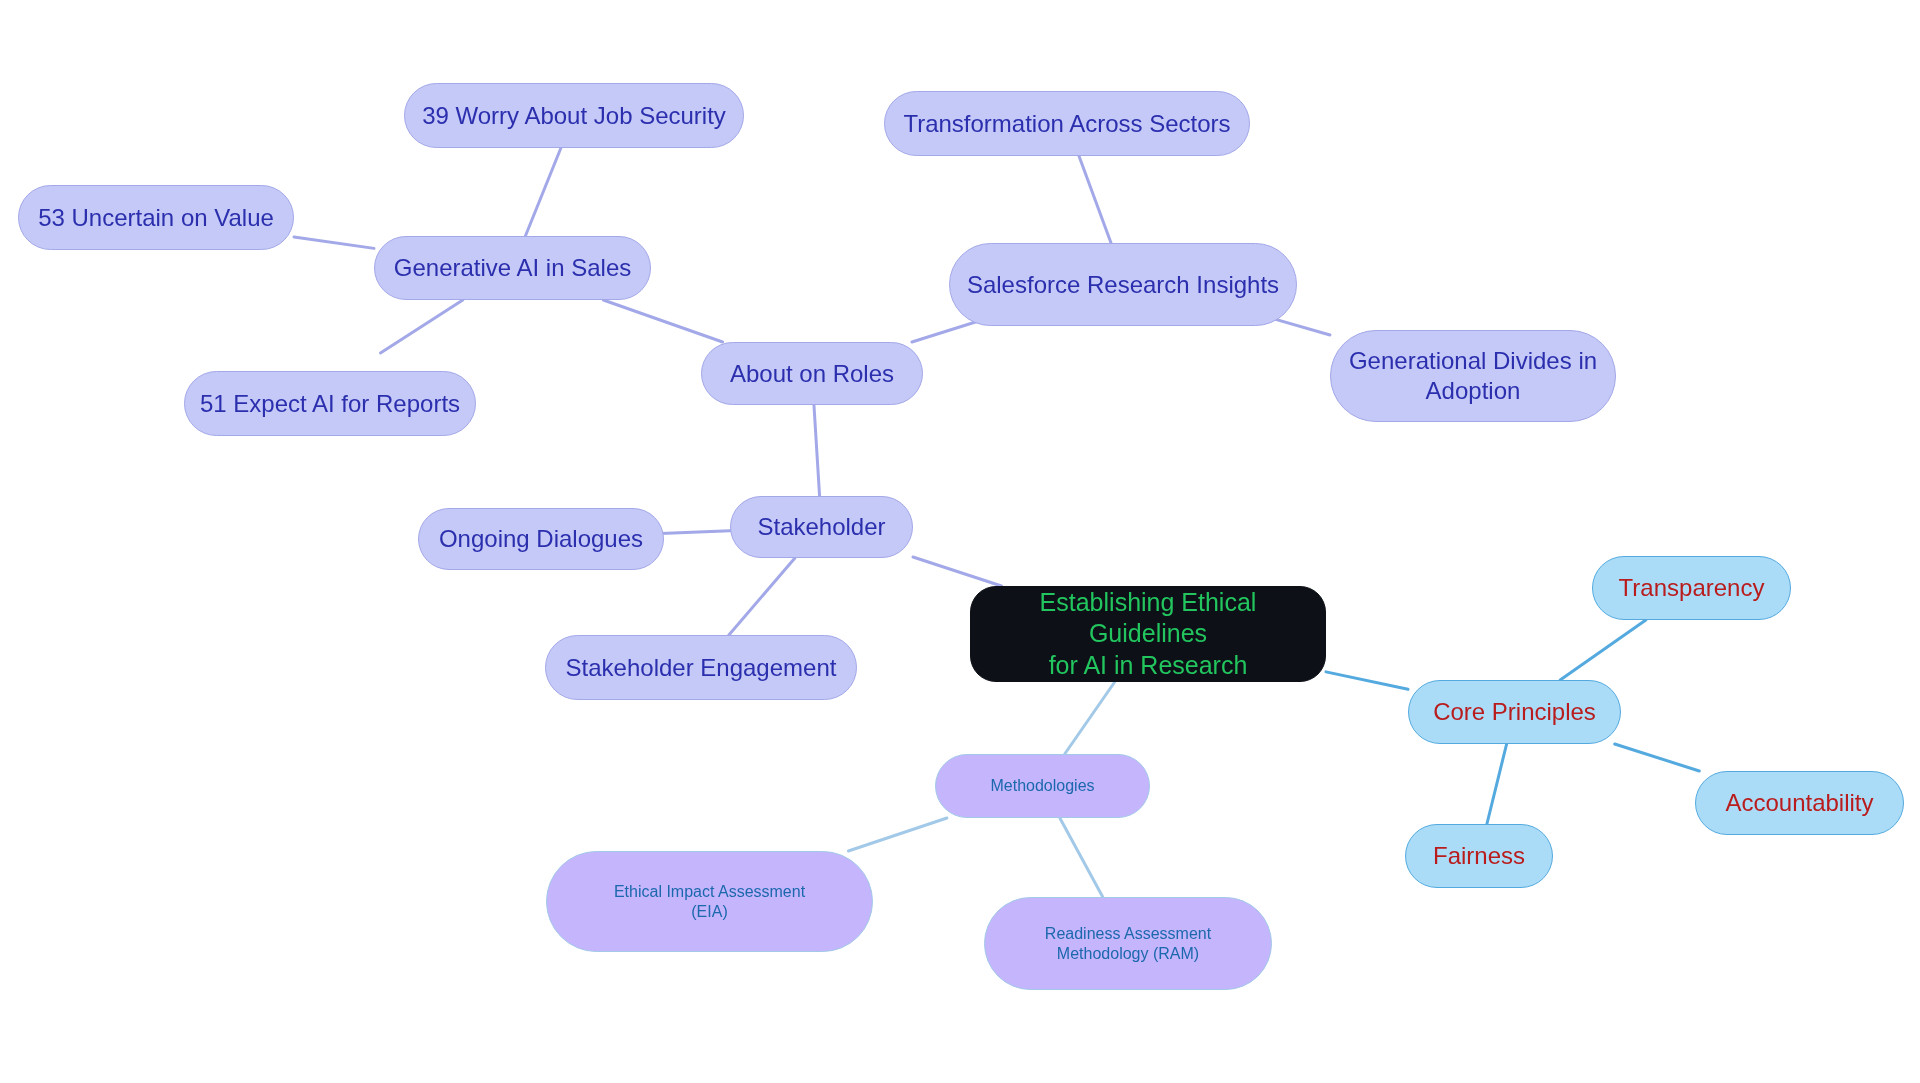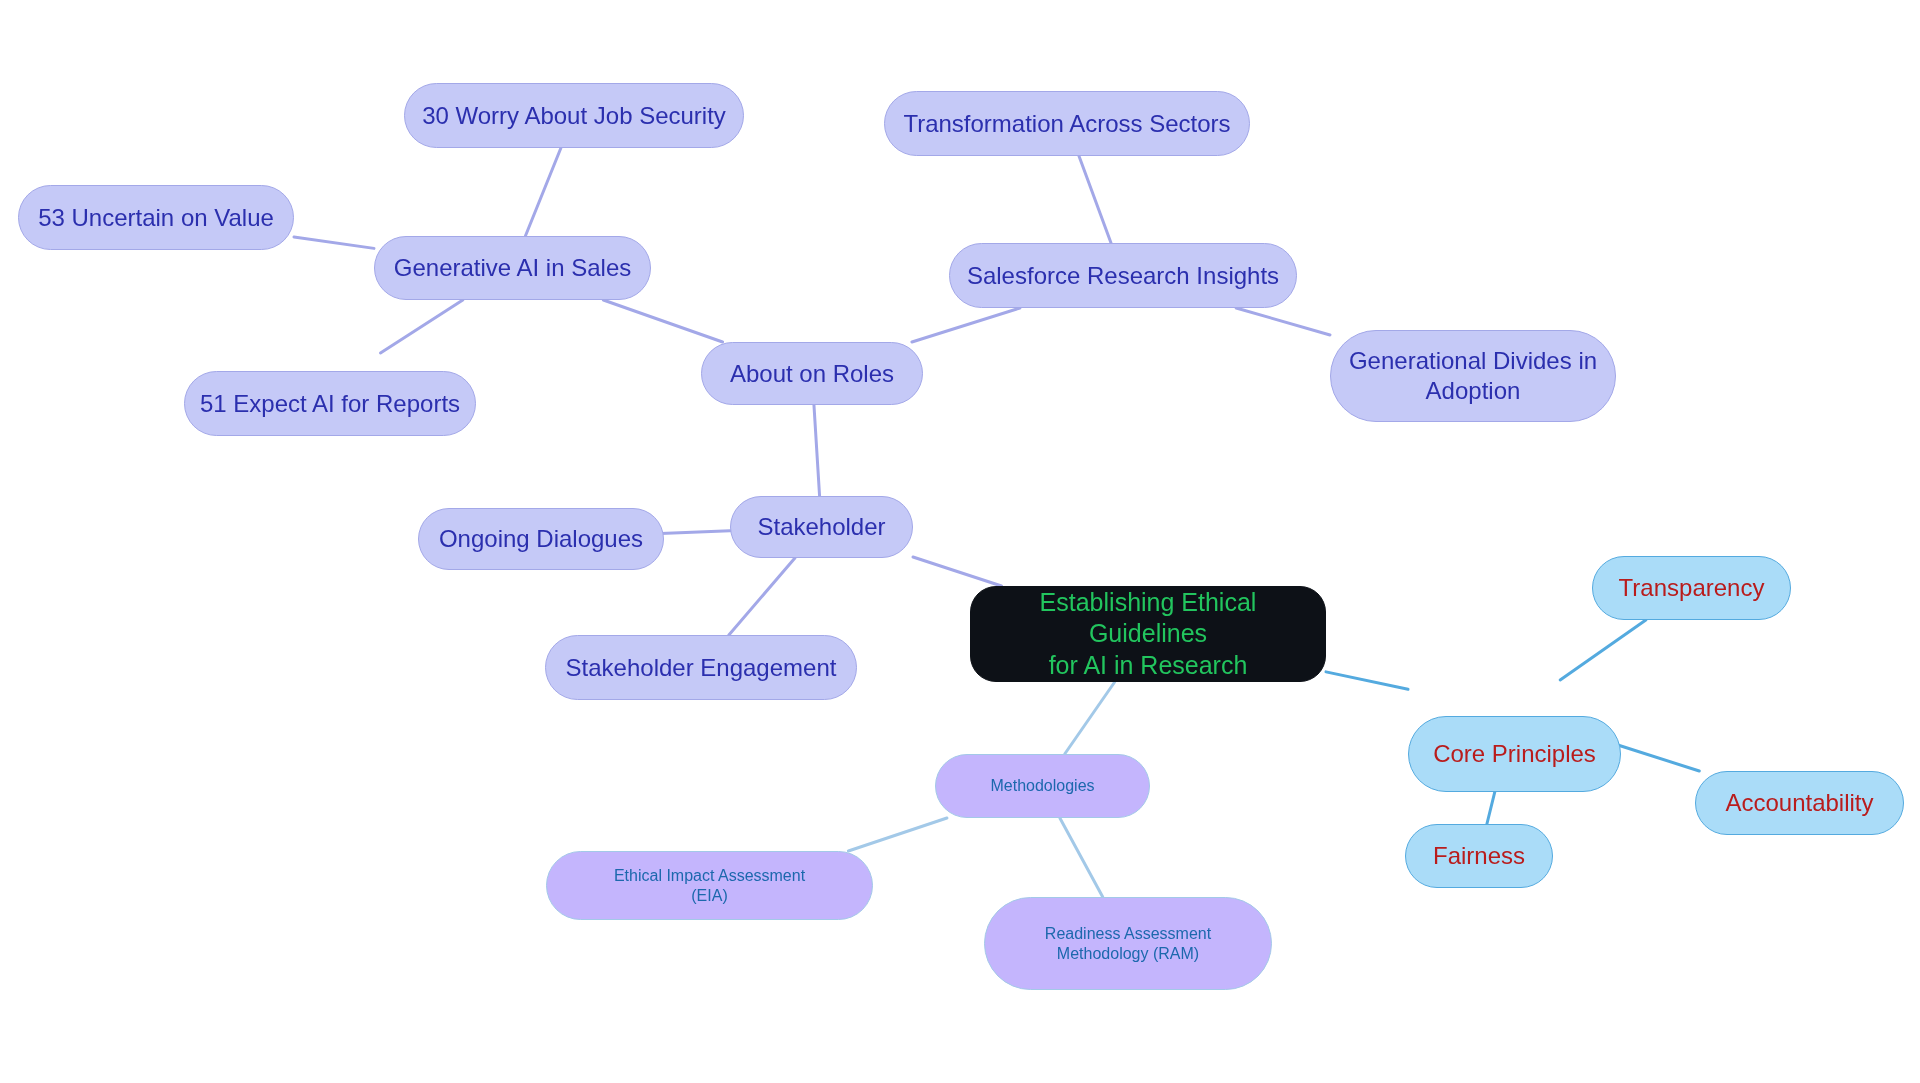--- a/index.html
+++ b/index.html
@@ -88,30 +88,30 @@
       <line x1="1059.8714285714286" y1="818" x2="1102.7571428571428" y2="897" stroke="#a3c9e8" stroke-width="3" stroke-linecap="round"></line>
     </svg>
   <div id="node-layer">
       <div class="node root" style="left: 970px; top: 586px; width: 356px; height: 96px;"><span>Establishing Ethical Guidelines
 for AI in Research</span></div>
       <div class="node purple" style="left: 730px; top: 496px; width: 183px; height: 62px;"><span>Stakeholder</span></div>
       <div class="node purple" style="left: 418px; top: 508px; width: 246px; height: 62px;"><span>Ongoing Dialogues</span></div>
       <div class="node purple" style="left: 545px; top: 635px; width: 312px; height: 65px;"><span>Stakeholder Engagement</span></div>
       <div class="node purple" style="left: 701px; top: 342px; width: 222px; height: 63px;"><span>About on Roles</span></div>
       <div class="node purple" style="left: 374px; top: 236px; width: 277px; height: 64px;"><span>Generative AI in Sales</span></div>
-      <div class="node purple" style="left: 404px; top: 83px; width: 340px; height: 65px;"><span>30 Worry About Job Security</span></div>
+      <div class="node purple" style="left: 404px; top: 83px; width: 340px; height: 65px;"><span>39 Worry About Job Security</span></div>
       <div class="node purple" style="left: 18px; top: 185px; width: 276px; height: 65px;"><span>53 Uncertain on Value</span></div>
       <div class="node purple" style="left: 184px; top: 353px; width: 292px; height: 65px; margin-top: 18px;"><span>51 Expect AI for Reports</span></div>
-      <div class="node purple" style="left: 949px; top: 243px; width: 348px; height: 65px;"><span>Salesforce Research Insights</span></div>
+      <div class="node purple" style="left: 949px; top: 243px; width: 348px; height: 83px;"><span>Salesforce Research Insights</span></div>
       <div class="node purple" style="left: 884px; top: 91px; width: 366px; height: 65px;"><span>Transformation Across Sectors</span></div>
       <div class="node purple" style="left: 1330px; top: 330px; width: 286px; height: 92px;"><span>Generational Divides in
 Adoption</span></div>
-      <div class="node blue-a" style="left: 1408px; top: 716px; width: 213px; height: 76px;"><span>Core Principles</span></div>
+      <div class="node blue-a" style="left: 1408px; top: 680px; width: 213px; height: 64px;"><span>Core Principles</span></div>
       <div class="node blue-a" style="left: 1592px; top: 556px; width: 199px; height: 64px;"><span>Transparency</span></div>
       <div class="node blue-a" style="left: 1695px; top: 771px; width: 209px; height: 64px;"><span>Accountability</span></div>
       <div class="node blue-a" style="left: 1405px; top: 824px; width: 148px; height: 64px;"><span>Fairness</span></div>
       <div class="node blue-b" style="left: 935px; top: 754px; width: 215px; height: 64px;"><span>Methodologies</span></div>
-      <div class="node blue-b" style="left: 546px; top: 851px; width: 327px; height: 69px;"><span>Ethical Impact Assessment
+      <div class="node blue-b" style="left: 546px; top: 851px; width: 327px; height: 101px;"><span>Ethical Impact Assessment
 (EIA)</span></div>
       <div class="node blue-b" style="left: 984px; top: 897px; width: 288px; height: 93px;"><span>Readiness Assessment
 Methodology (RAM)</span></div>
     </div>
 </div>
 
 </body></html>

